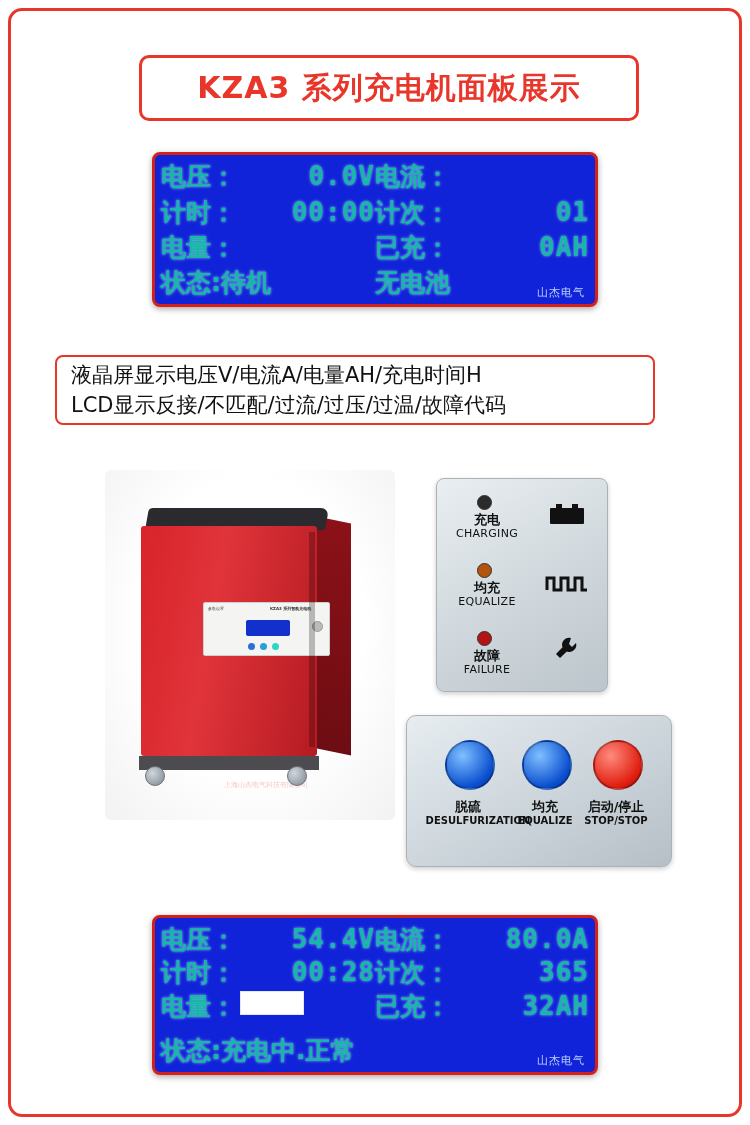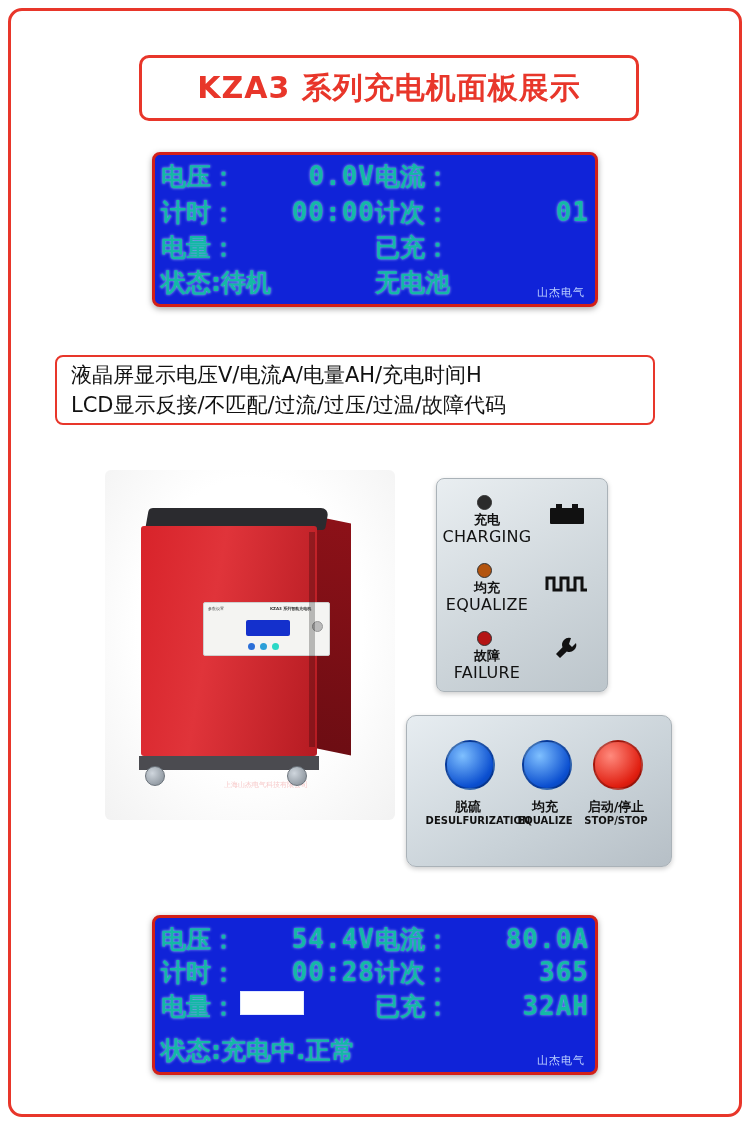--- a/index.html
+++ b/index.html
@@ -154,21 +154,21 @@
   .ind-led{
     position:absolute;left:40px;top:2px;width:13px;height:13px;border-radius:50%;
     border:1px solid #333;
   }
   .ind-cn{
     position:absolute;left:10px;top:18px;width:80px;text-align:center;
     font-size:13px;font-weight:bold;color:#111;
   }
   .ind-en{
     position:absolute;left:2px;top:34px;width:96px;text-align:center;
-    font-size:16px;color:#111;letter-spacing:.3px;
+    font-size:11px;color:#111;letter-spacing:.3px;
   }
   .ind-sym{
     position:absolute;left:104px;top:4px;width:52px;height:34px;
     display:flex;align-items:center;justify-content:center;
   }
 
   
   .btn-panel{
     position:absolute;left:406px;top:715px;width:264px;height:150px;
     background:linear-gradient(150deg,#e7edf1,#c9d2d8 60%,#b6bfc6);
@@ -218,20 +218,21 @@
         <span class="val">01</span>
       </div>
     </div>
     <div class="lcd-row">
       <div class="lcd-left">
         <span class="lbl">电量：</span>
         <span class="val"></span>
       </div>
       <div class="lcd-right">
         <span class="lbl">已充：</span>
+        <span class="val">0AH</span>
       </div>
     </div>
     <div class="lcd-row">
       <div class="lcd-left">
         <span class="lbl">状态:待机</span>
       </div>
       <div class="lcd-right">
         <span class="lbl">无电池</span>
       </div>
     </div>

